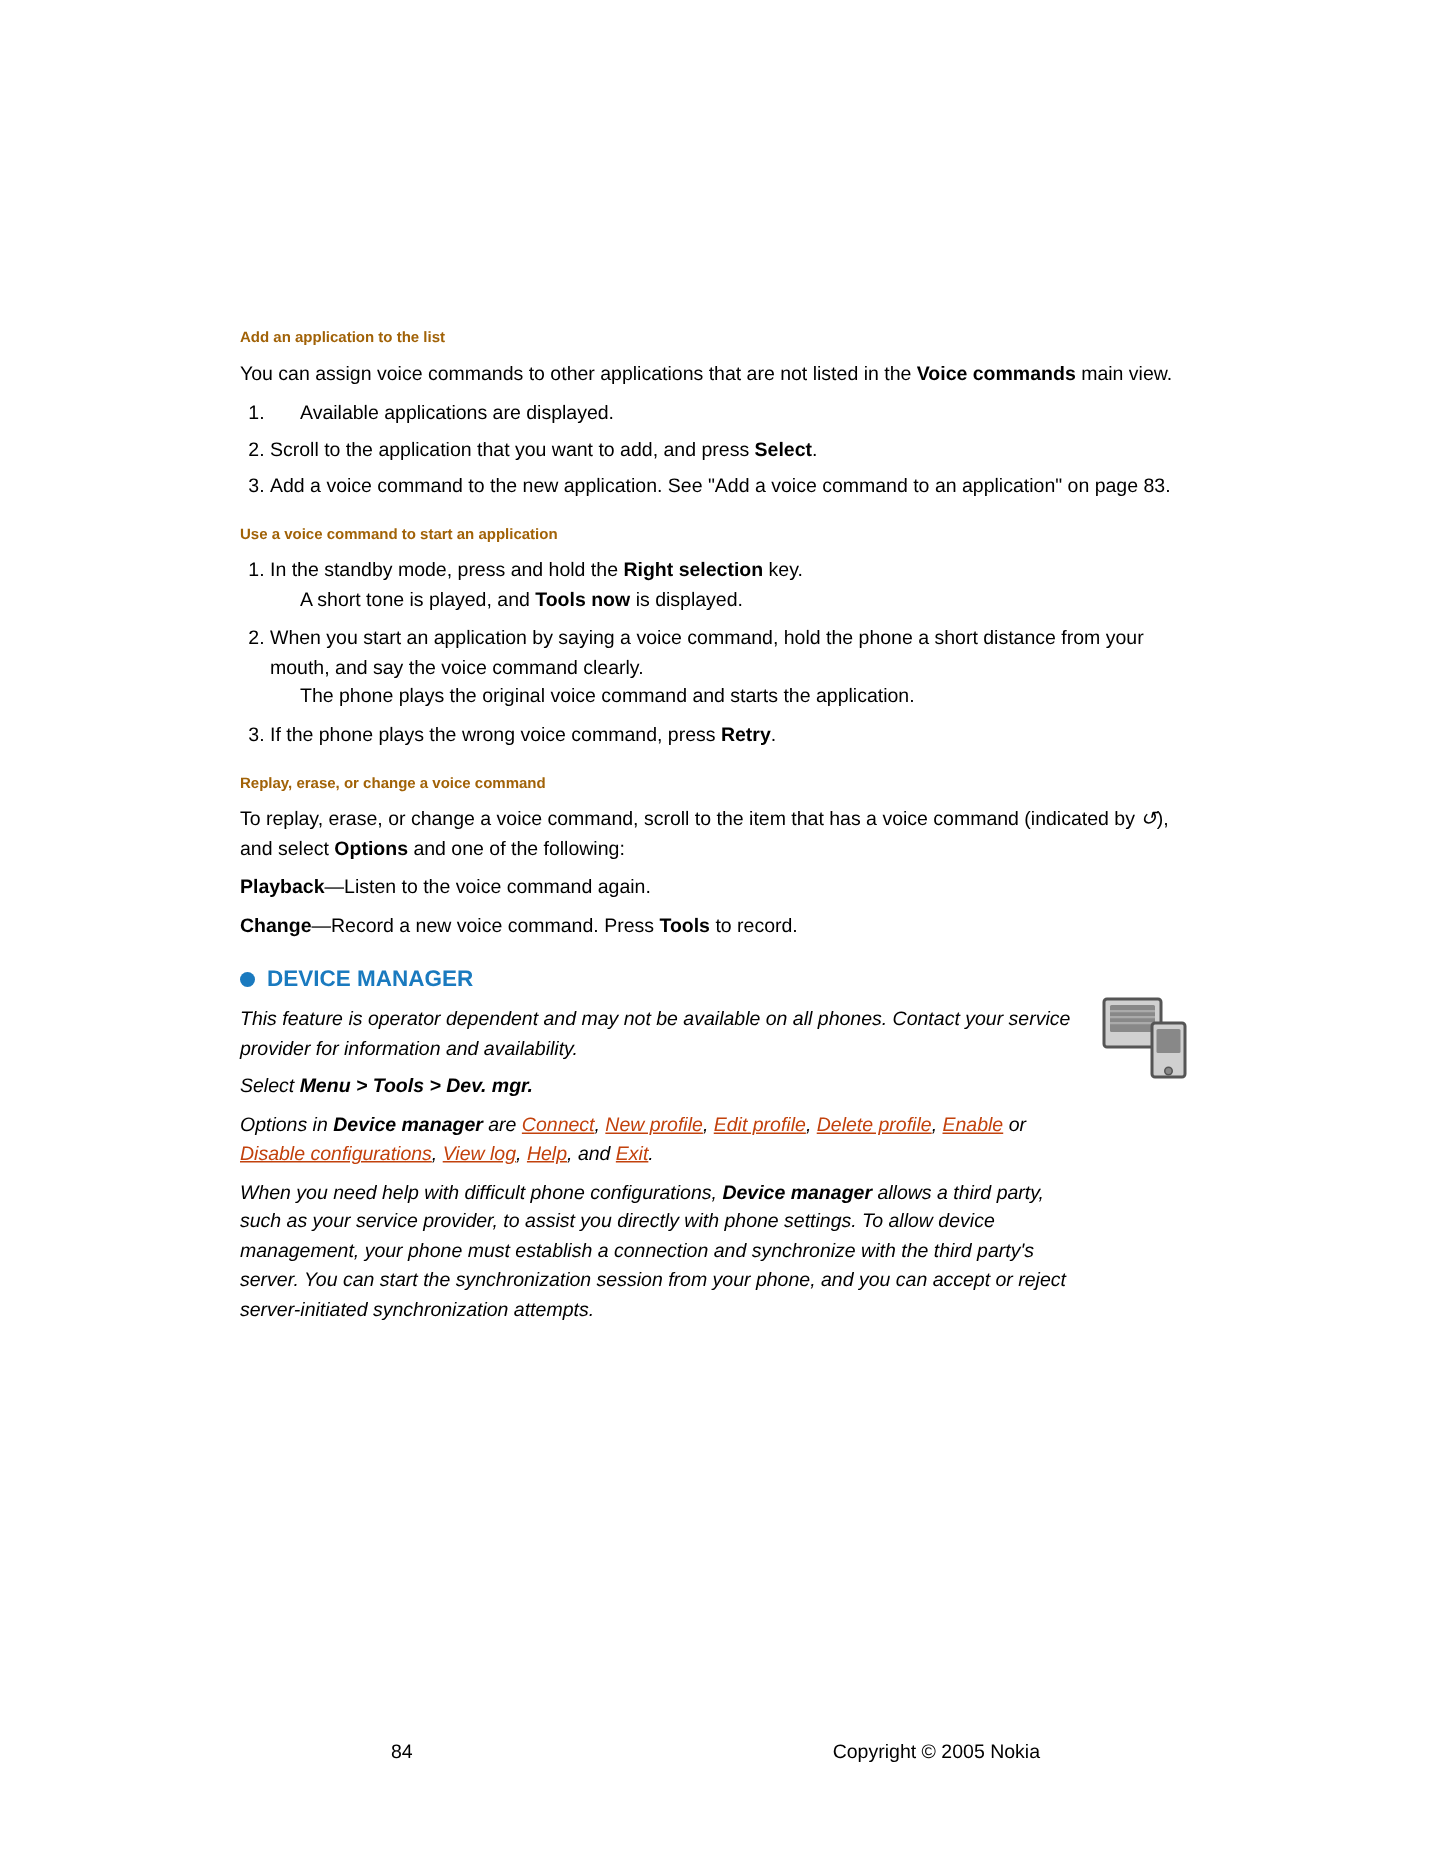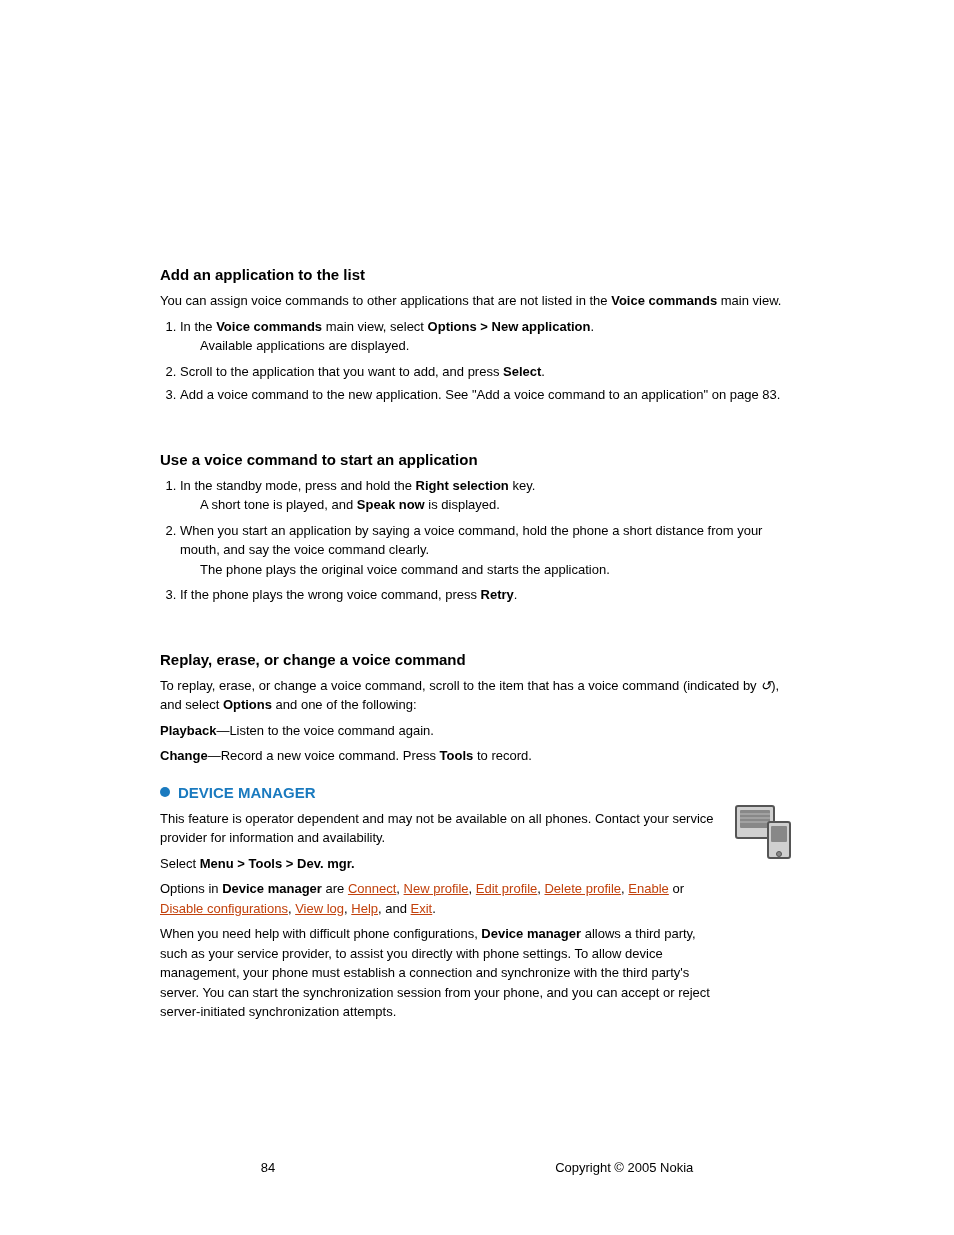--- a/index.html
+++ b/index.html
@@ -15,25 +15,24 @@
       width: 954px;
       min-height: 1235px;
       background: #ffffff;
       padding: 220px 160px 100px 160px;
       position: relative;
     }
     .section {
       margin-bottom: 18px;
     }
     .section-title {
-      font-size: 15px;
+      font-size: 10px;
       font-weight: bold;
-      color: #000000;
+      color: #a16207;
       margin-bottom: 8px;
-      margin-top: 46px;
     }
     .section-title-bullet {
       font-size: 15px;
       font-weight: bold;
       color: #1a7abf;
       margin-bottom: 8px;
       display: flex;
       align-items: center;
       gap: 8px;
     }
@@ -77,20 +76,21 @@
       display: flex;
       justify-content: center;
       gap: 280px;
       font-size: 13px;
       color: #000;
     }
     .device-manager-header {
       display: flex;
       justify-content: flex-start;
       align-items: flex-start;
+      font-style: italic;
     }
     .device-manager-text {
       flex: 1;
     }
     .device-icon {
       width: 60px;
       height: 60px;
       margin-left: 20px;
       flex-shrink: 0;
       margin-top: -5px;
@@ -101,38 +101,37 @@
 
 <div class="page">
 
   <div class="section">
     <div class="section-title">Add an application to the list</div>
     <p>
       <span>You can assign voice commands to other applications that are not listed in the </span><span class="bold">Voice commands</span><span> main view.</span>
     </p>
     <ol>
       <li>
-        <span>In the <span class="bold">Voice commands</span> main view, select <span class="bold">Options &gt; New application</span>.</span>
         <div class="indent">Available applications are displayed.</div>
       </li>
       <li>
         Scroll to the application that you want to add, and press <span class="bold">Select</span>.
       </li>
       <li>
         Add a voice command to the new application. See "Add a voice command to an application" on page 83.
       </li>
     </ol>
   </div>
 
   <div class="section">
     <div class="section-title">Use a voice command to start an application</div>
     <ol>
       <li>
         <span>In the standby mode, press and hold the <span class="bold">Right selection</span> key.</span>
-        <div class="indent">A short tone is played, and <span class="bold">Speak now</span> is displayed.</div>
+        <div class="indent">A short tone is played, and <span class="bold">Tools now</span> is displayed.</div>
       </li>
       <li>
         When you start an application by saying a voice command, hold the phone a short distance from your mouth, and say the voice command clearly.
         <div class="indent">The phone plays the original voice command and starts the application.</div>
       </li>
       <li>
         If the phone plays the wrong voice command, press <span class="bold">Retry</span>.
       </li>
     </ol>
   </div>

